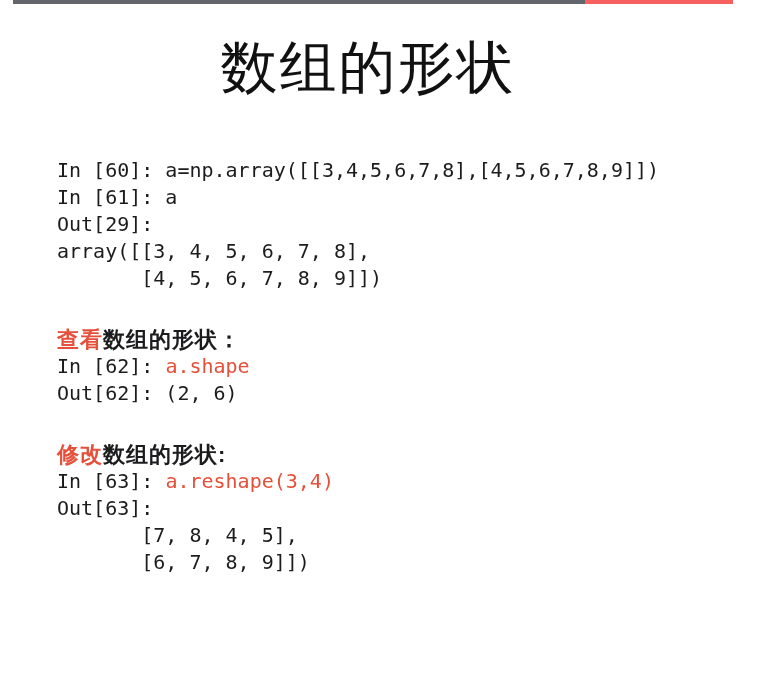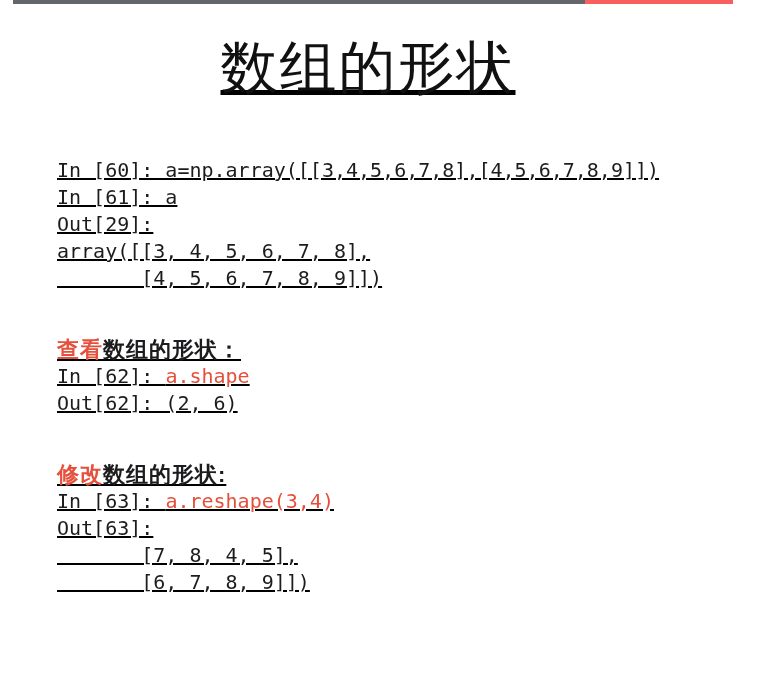--- a/index.html
+++ b/index.html
@@ -10,21 +10,20 @@
   }
   * { box-sizing: border-box; }
   html, body { margin: 0; padding: 0; background: #fff; }
   .slide {
     position: relative;
     width: 736px;
     height: 681px;
     background: #ffffff;
     overflow: hidden;
     font-family: "DejaVu Sans", "Liberation Sans", sans-serif;
-    text-decoration: underline;
   }
   .top-bar {
     position: absolute;
     top: 0;
     left: 13px;
     right: 3px;
     height: 4px;
     display: flex;
   }
   .bar-gray { height: 100%; flex: 0 0 79.5%; background: var(--bar-gray); }
@@ -37,21 +36,21 @@
     font-weight: 500;
     letter-spacing: 2px;
     color: #111111;
     font-family: "Liberation Sans", "DejaVu Sans", sans-serif;
   }
   .code-area {
     margin-top: 50px;
     margin-left: 57px;
     margin-right: 20px;
   }
-  .code-block + .code-block { margin-top: 44px; }
+  .code-block + .code-block { margin-top: 34px; }
   .code-line {
     white-space: pre;
     font-family: "DejaVu Sans Mono", "Liberation Mono", monospace;
     font-size: 20px;
     line-height: 27px;
     color: var(--text);
   }
   .code-line.heading {
     font-family: "Liberation Sans", "DejaVu Sans", sans-serif;
     font-weight: 600;

